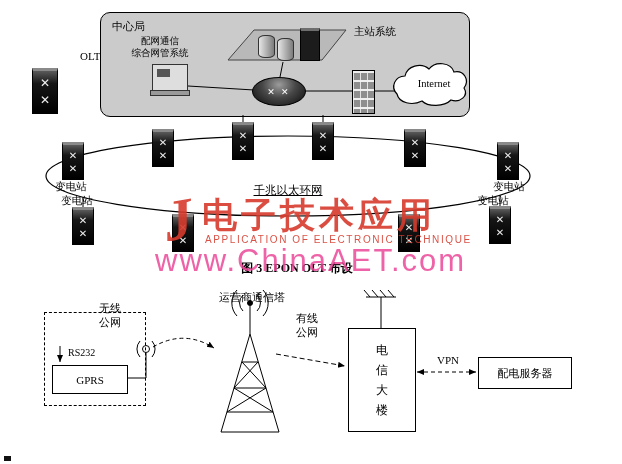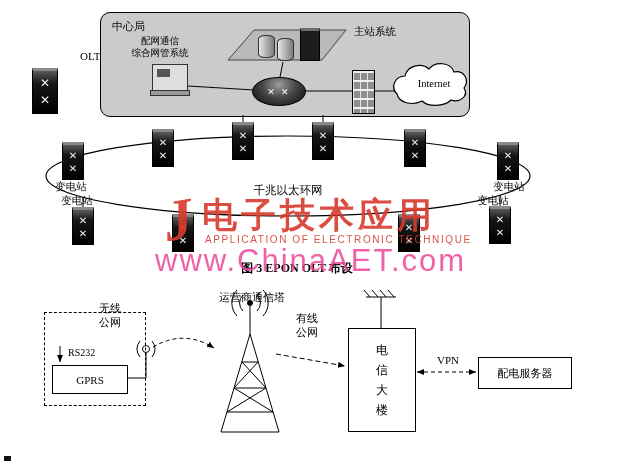--- a/index.html
+++ b/index.html
@@ -137,21 +137,21 @@
   <div class="cyl" style="left:258px;top:35px;"></div>
   <div class="cyl" style="left:277px;top:38px;"></div>
   <div class="srv"></div>
   <div class="label" style="left:354px;top:25px;font-size:10.5px;">主站系统</div>
   <div class="router">
     <span>✕ ✕</span>
   </div>
   <div class="firewall"></div>
   <div class="label ctr" style="left:408px;top:77px;width:52px;font-size:10.5px;">Internet</div>
 
-  <div class="label ctr" style="left:244px;top:183px;width:88px;font-size:11.5px;">千兆以太环网</div>
+  <div class="label ctr" style="left:244px;top:183px;width:88px;font-size:11.5px;text-decoration:underline;">千兆以太环网</div>
 
   <div class="dev" style="left:62px;top:142px;">
       <span>✕
 ✕</span>
     </div>
   <div class="dev" style="left:152px;top:129px;">
       <span>✕
 ✕</span>
     </div>
   <div class="dev" style="left:232px;top:122px;">

